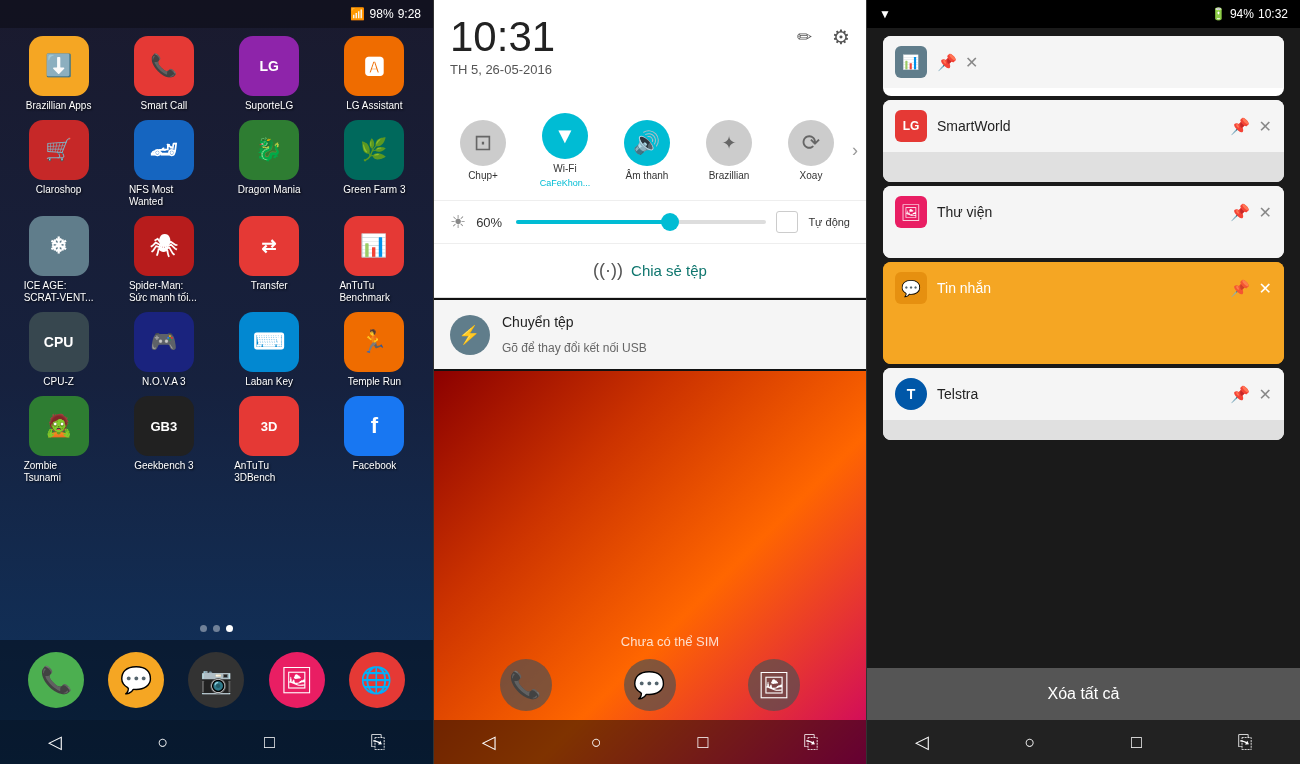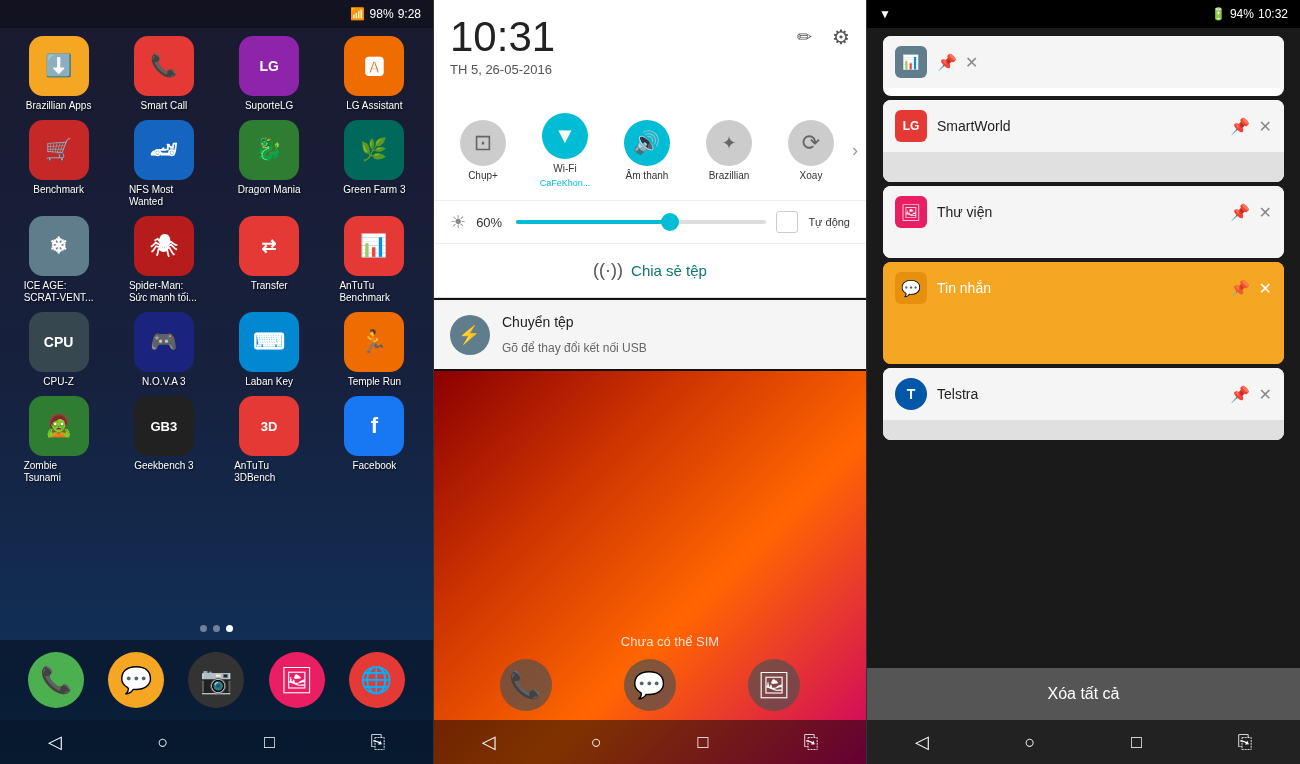--- a/index.html
+++ b/index.html
@@ -559,21 +559,21 @@
       <div class="app-icon icon-purple" style="font-size:14px;font-weight:bold;">LG</div>
       <span class="app-label">SuporteLG</span>
     </div>
     <div class="app-item">
       <div class="app-icon icon-orange">🅰</div>
       <span class="app-label">LG Assistant</span>
     </div>
 
     <div class="app-item">
       <div class="app-icon icon-red2">🛒</div>
-      <span class="app-label">Benchmark</span>
+      <span class="app-label">Claroshop</span>
     </div>
     <div class="app-item">
       <div class="app-icon icon-blue">🏎</div>
       <span class="app-label">NFS Most Wanted</span>
     </div>
     <div class="app-item">
       <div class="app-icon icon-green">🐉</div>
       <span class="app-label">Dragon Mania</span>
     </div>
     <div class="app-item">

